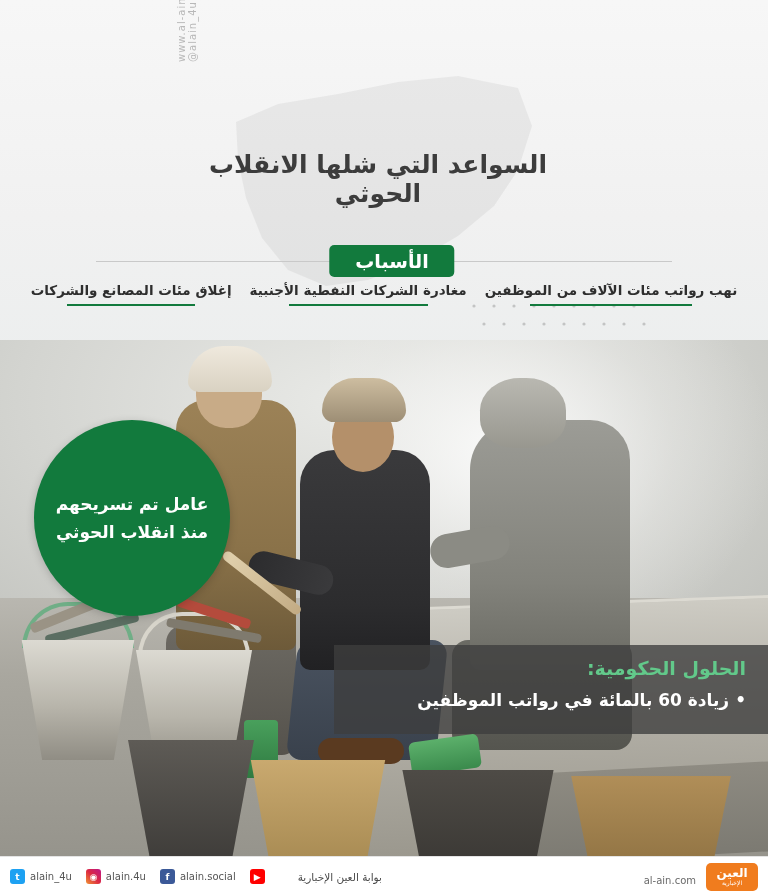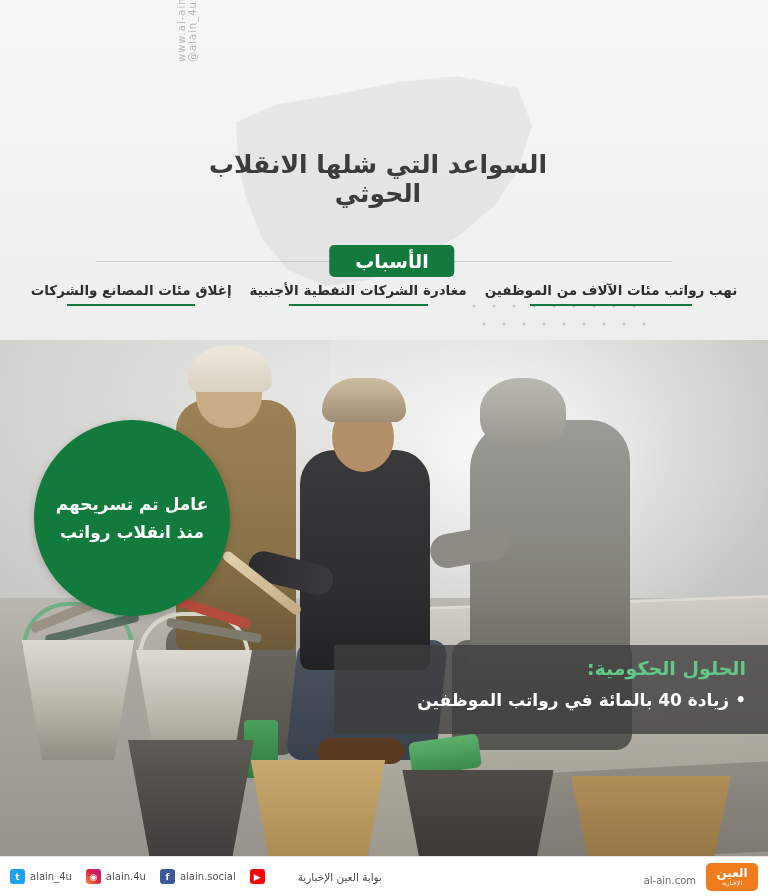--- a/index.html
+++ b/index.html
@@ -517,27 +517,27 @@
     <div class="greenbag"></div>
     <div class="bucket b3"></div>
     <div class="bucket b4"></div>
     <div class="greenbag2"></div>
     <div class="bucket b5"></div>
     <div class="bucket b6"></div>
   </div>
 
   <div class="circle-callout">
     <div>عامل تم تسريحهم</div>
-    <div>منذ انقلاب رواتب</div>
+    <div>منذ انقلاب الحوثي</div>
   </div>
 
   <div class="solutions">
     <h3>الحلول الحكومية:</h3>
     <ul>
-      <li>زيادة 40 بالمائة في رواتب الموظفين</li>
+      <li>زيادة 60 بالمائة في رواتب الموظفين</li>
     </ul>
   </div>
 
   <div class="footer">
     <div class="social">
 
       <div class="social-item">
         <span class="sicon tw">t</span>
         <span>alain_4u</span>
       </div>

